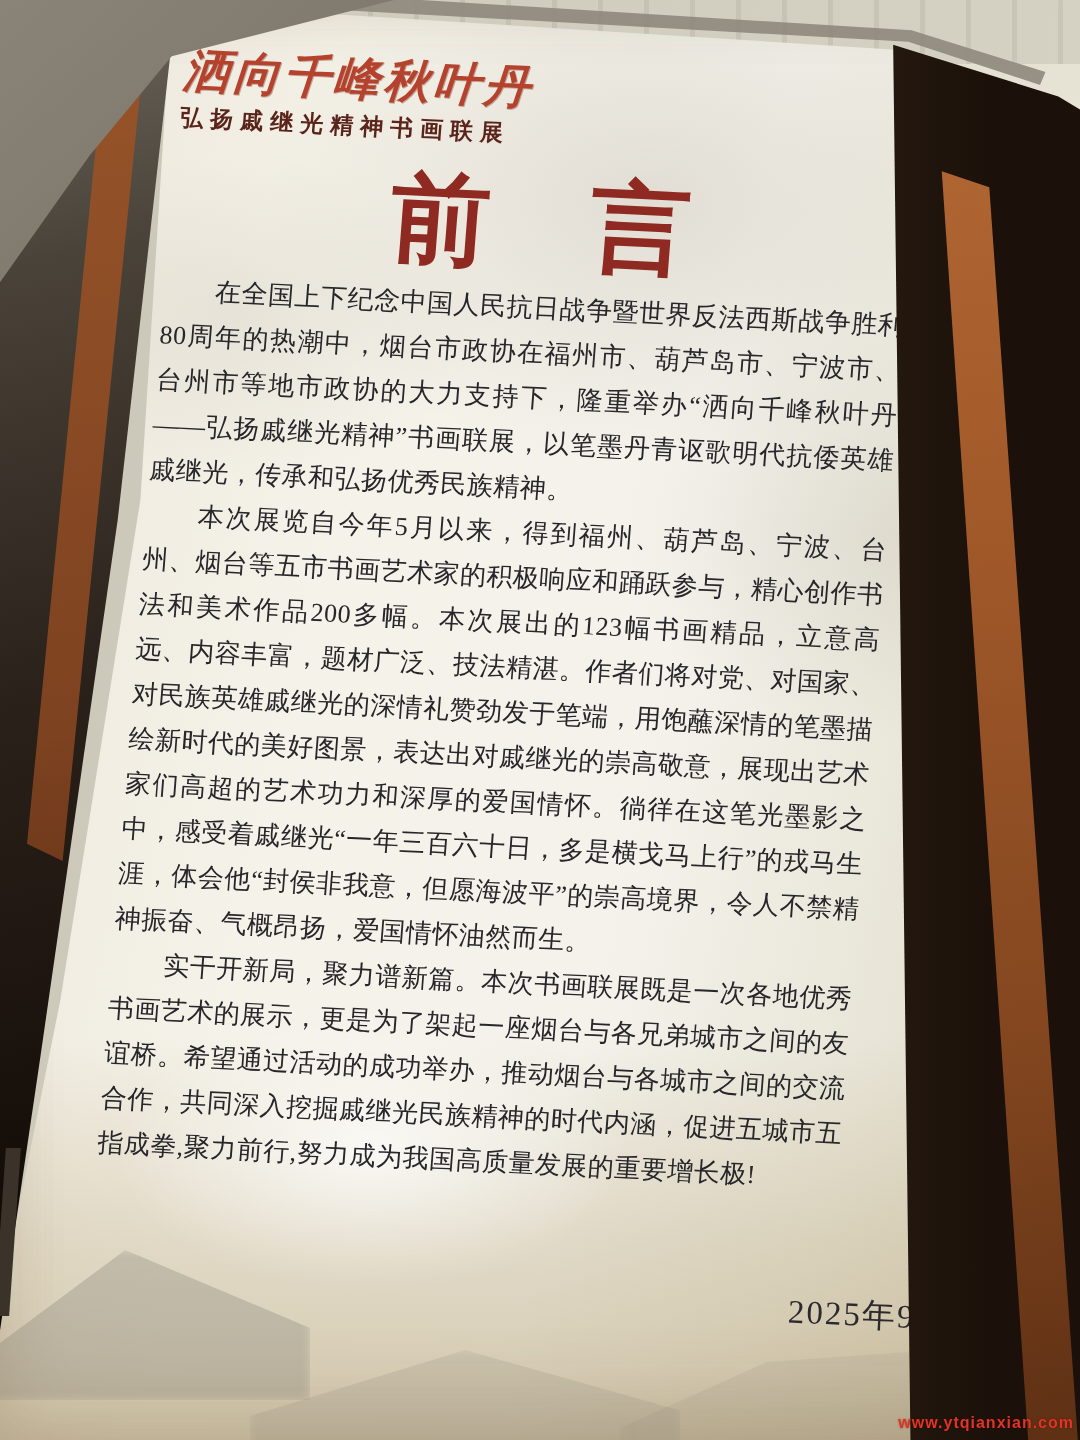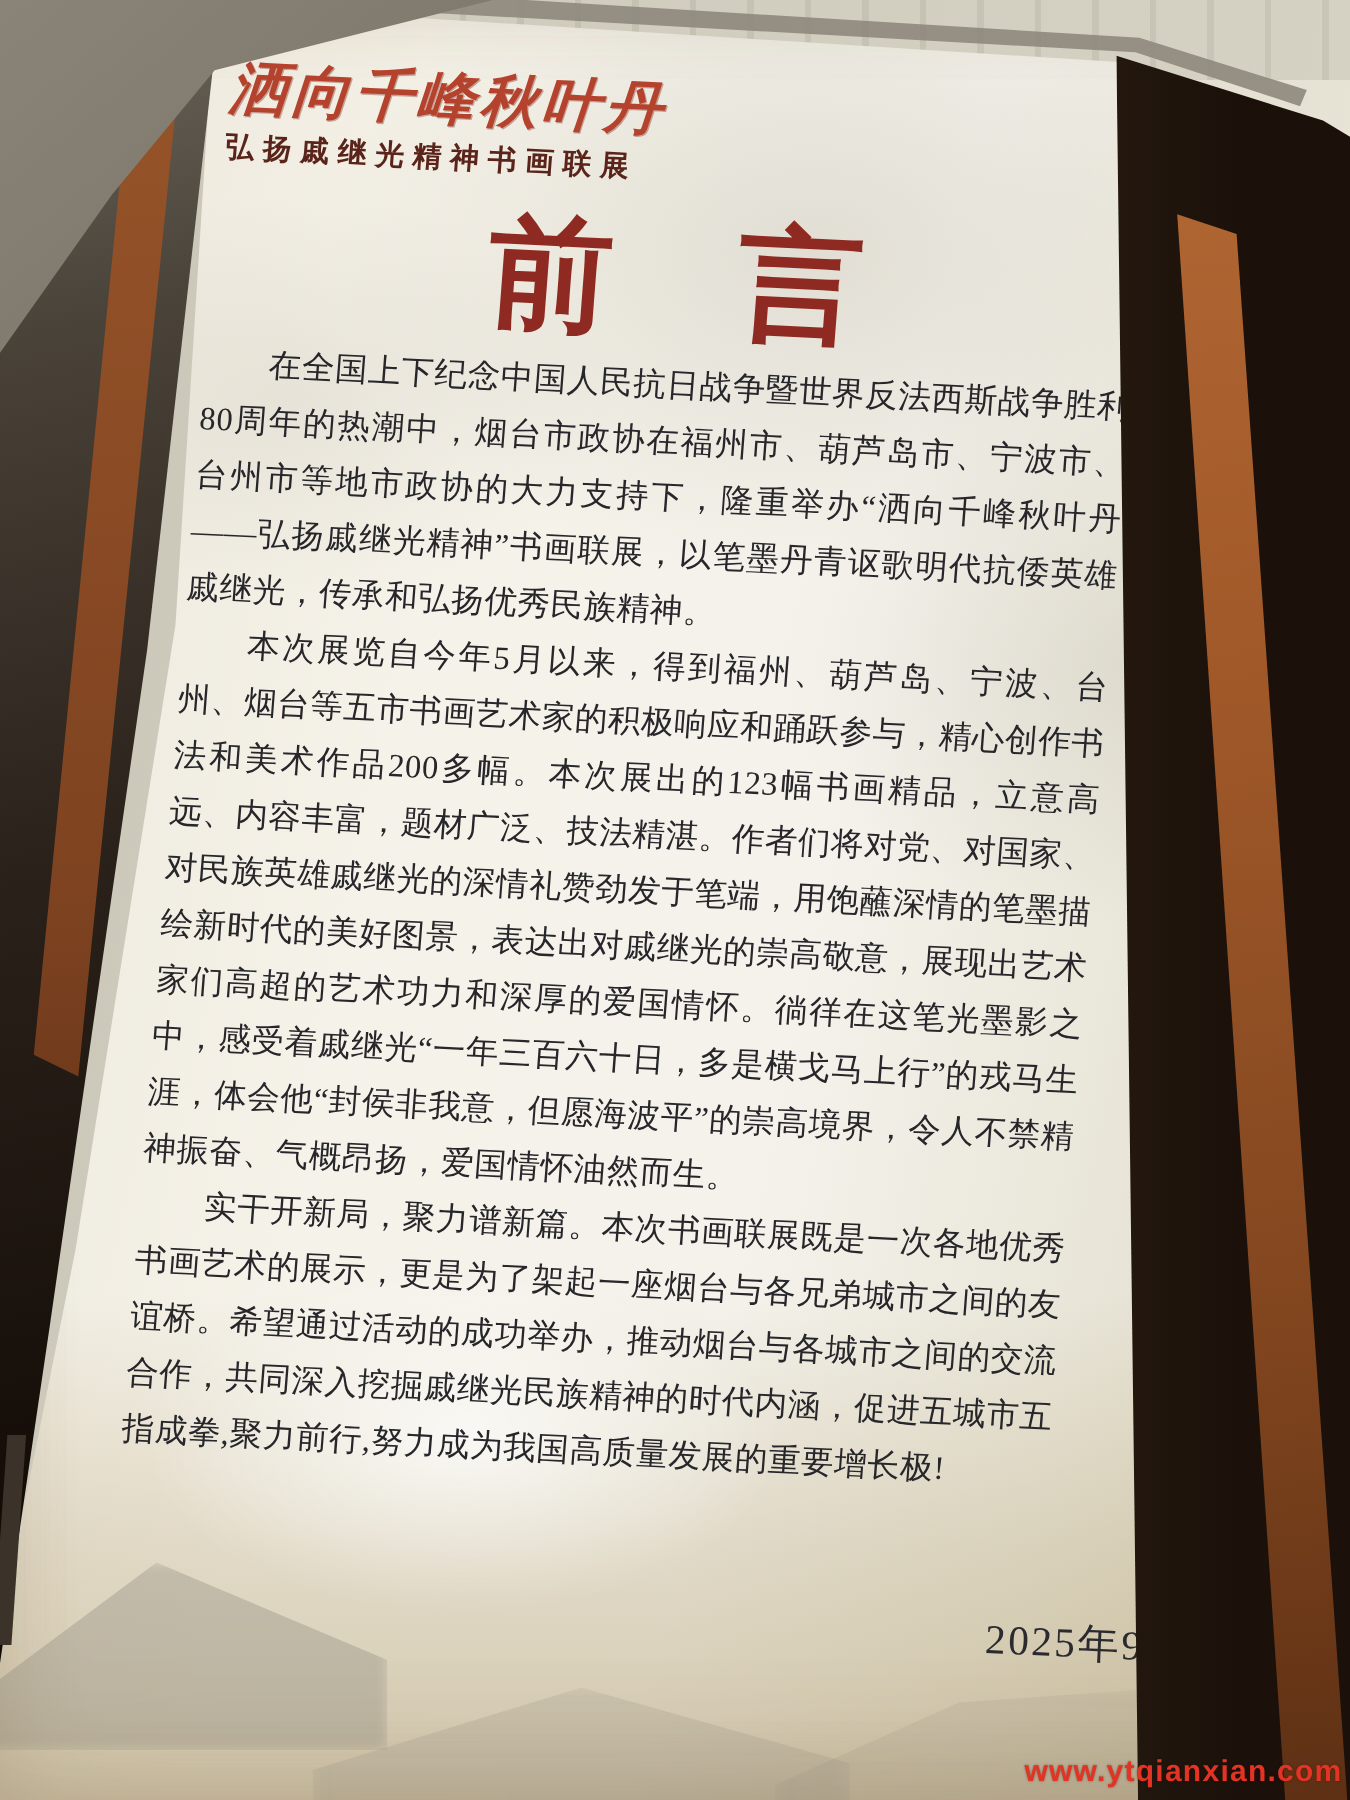--- a/index.html
+++ b/index.html
@@ -84,21 +84,21 @@
     clip-path: polygon(3.1% 0%, 16.3% 0.28%, 10.9% 36.1%, 3.7% 73.6%, 0% 92.4%, 0% 0%); }
   .wood-left { left:0; top:0; width:100%; height:100%;
     background: linear-gradient(178deg,#99552a 0%, #7d4220 50%, #49240f 85%, #26130a 100%);
     clip-path: polygon(10.2% 0%, 13.8% 0.2%, 5.8% 59.8%, 2.5% 58.6%); }
   .corner-gray { left:0; top:0; width:100%; height:100%;
     background: linear-gradient(140deg,#8a8478 0%, #6b655a 45%, #48423a 80%);
     clip-path: polygon(0 0, 36.5% 0, 15.9% 3.9%, 8.3% 10.8%, 0 19.6%); }
   .edge-sliver { left:0; top:1148px; width:15px; height:168px; background:#3b332a; transform:skewX(-4deg); }
 
   .watermark { right:6px; bottom:8px; z-index:50;
-    font-family:"Liberation Sans", sans-serif; font-weight:800; font-size:24px;
+    font-family:"Liberation Sans", sans-serif; font-weight:800; font-size:16px;
     color:#e23324; letter-spacing:1px; text-shadow:0 0 2px rgba(40,10,5,.45);margin-top:36px; }
 </style>
 </head>
 <body>
 
 <div class="scene">
 
   <div class="ceiling"></div>
   <div class="wall-right"></div>
   <div class="wall-seam"></div>

